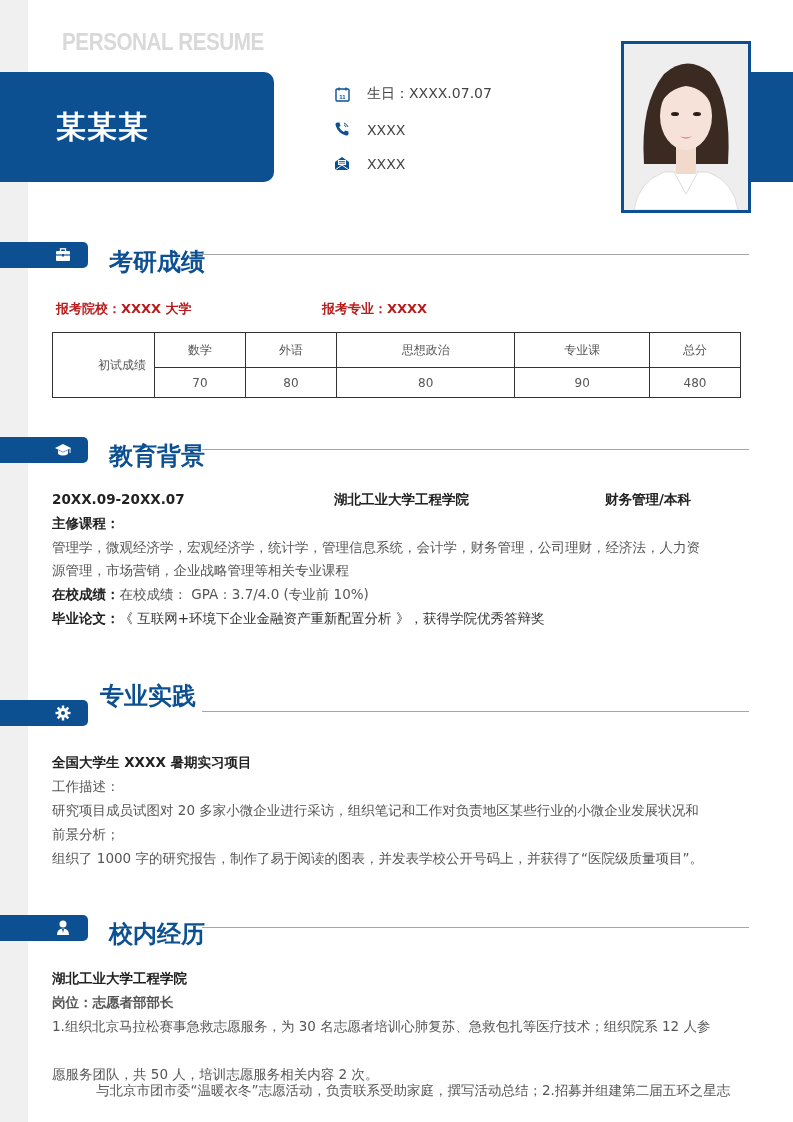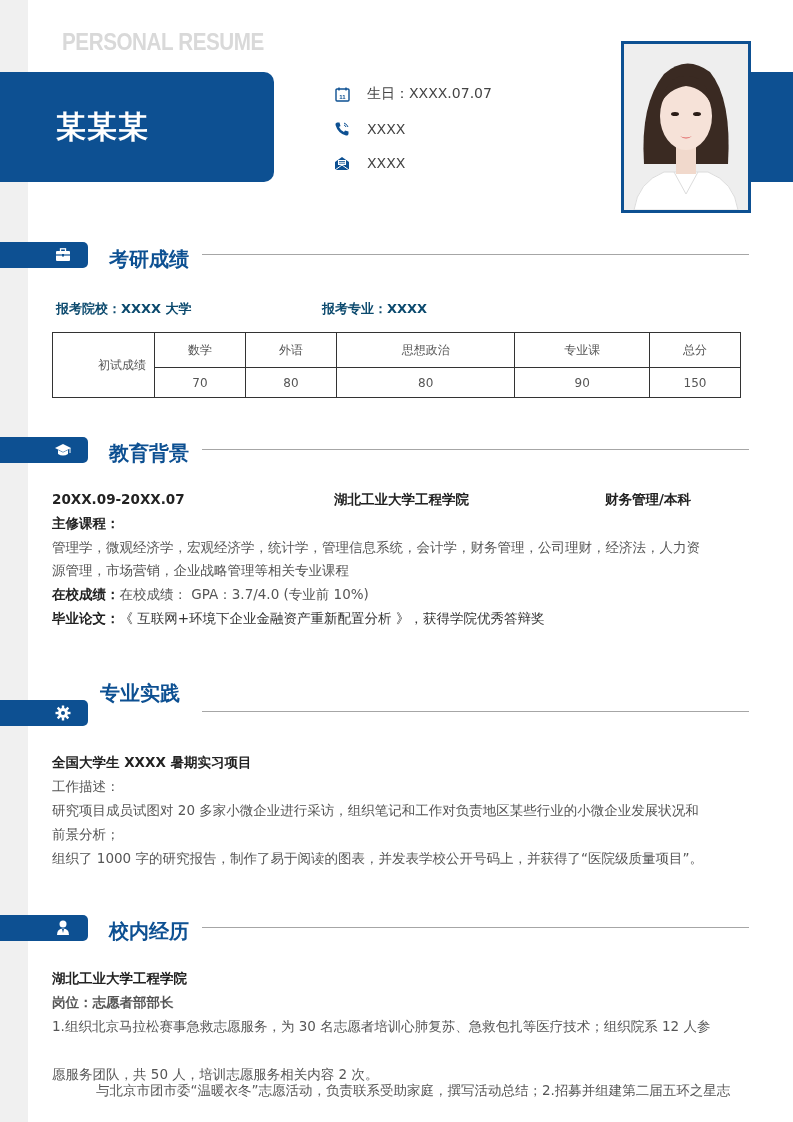--- a/index.html
+++ b/index.html
@@ -6,35 +6,35 @@
   html, body { width: 793px; height: 1122px; background: #ffffff; overflow: hidden; }
   body { position: relative; font-family: "DejaVu Sans", "Liberation Sans", sans-serif; color: #333; }
 
   .left-strip { position: absolute; left: 0; top: 0; width: 28px; height: 1122px; background: #f0f0f0; }
 
   .en-title { position: absolute; left: 62px; top: 28px; font-family: "Liberation Sans", sans-serif; font-weight: bold; font-size: 24px; color: #d9d9d9; letter-spacing: -0.5px; transform: scaleX(0.86); transform-origin: left center; }
 
   .name-block { position: absolute; left: 0; top: 72px; width: 274px; height: 110px; background: #0d5092; border-radius: 0 10px 10px 0; }
   .name-text { position: absolute; left: 56px; top: 107px; font-size: 30px; font-weight: bold; color: #ffffff; letter-spacing: 1px; }
 
-  .contact { position: absolute; left: 333px; display: flex; align-items: center; font-size: 14px; color: #444; }
+  .contact { position: absolute; left: 333px; display: flex; align-items: flex-end; font-size: 14px; color: #444; }
   .contact .ic { width: 18px; height: 18px; margin-right: 16px; display: flex; align-items: center; justify-content: center; }
   .c1 { top: 85px; } .c2 { top: 120px; } .c3 { top: 154px; }
 
   .photo-bar { position: absolute; left: 749px; top: 72px; width: 44px; height: 110px; background: #0d5092; }
   .photo { position: absolute; left: 621px; top: 41px; width: 130px; height: 172px; border: 3px solid #0d5092; background: #f2f2f2; overflow: hidden; }
 
   .sec-tab { position: absolute; left: 0; width: 88px; height: 26px; background: #0d5092; border-radius: 0 5px 5px 0; }
   .sec-tab .ic { position: absolute; left: 54px; top: 4px; width: 18px; height: 18px; display: flex; align-items: center; justify-content: center; }
-  .sec-title { position: absolute; font-size: 20px; font-weight: bold; color: #0d5092; }
+  .sec-title { position: absolute; font-size: 24px; font-weight: bold; color: #0d5092; }
   .sec-line { position: absolute; left: 202px; width: 547px; height: 1px; background: #a6a6a6; }
 
   .t { position: absolute; font-size: 13.5px; line-height: 24px; color: #555; }
   .b { font-weight: bold; color: #222; }
-  .blue-b { font-weight: bold; color: #0c4a6e; font-size: 13px; }
+  .blue-b { font-weight: bold; color: #b91c1c; font-size: 13px; }
 
   table.scores { position: absolute; left: 52px; top: 332px; width: 689px; height: 66px; border-collapse: collapse; font-size: 12px; color: #555; }
   table.scores td { border: 1px solid #333; text-align: center; margin-left: 48px; }
 </style>
 </head>
 <body>
 
 <div class="left-strip"></div>
 
 <div class="en-title">PERSONAL RESUME</div>
@@ -120,21 +120,21 @@
     <td>外语</td>
     <td>思想政治</td>
     <td>专业课</td>
     <td>总分</td>
   </tr>
   <tr>
     <td>70</td>
     <td>80</td>
     <td>80</td>
     <td>90</td>
-    <td>150</td>
+    <td>480</td>
   </tr>
 </tbody>
   </table>
 
 <div class="sec-tab" style="top:437px;">
   <span class="ic">
     <svg width="18" height="14" viewBox="0 0 18 14">
         <path d="M1 5 L9 1 L17 5 L9 9 Z" fill="#fff"></path>
         <path d="M4 7 L4 11 Q9 14 14 11 L14 7 L9 9.5 Z" fill="#fff"></path>
         <line x1="16" y1="5" x2="16" y2="10" stroke="#fff" stroke-width="1"></line>

